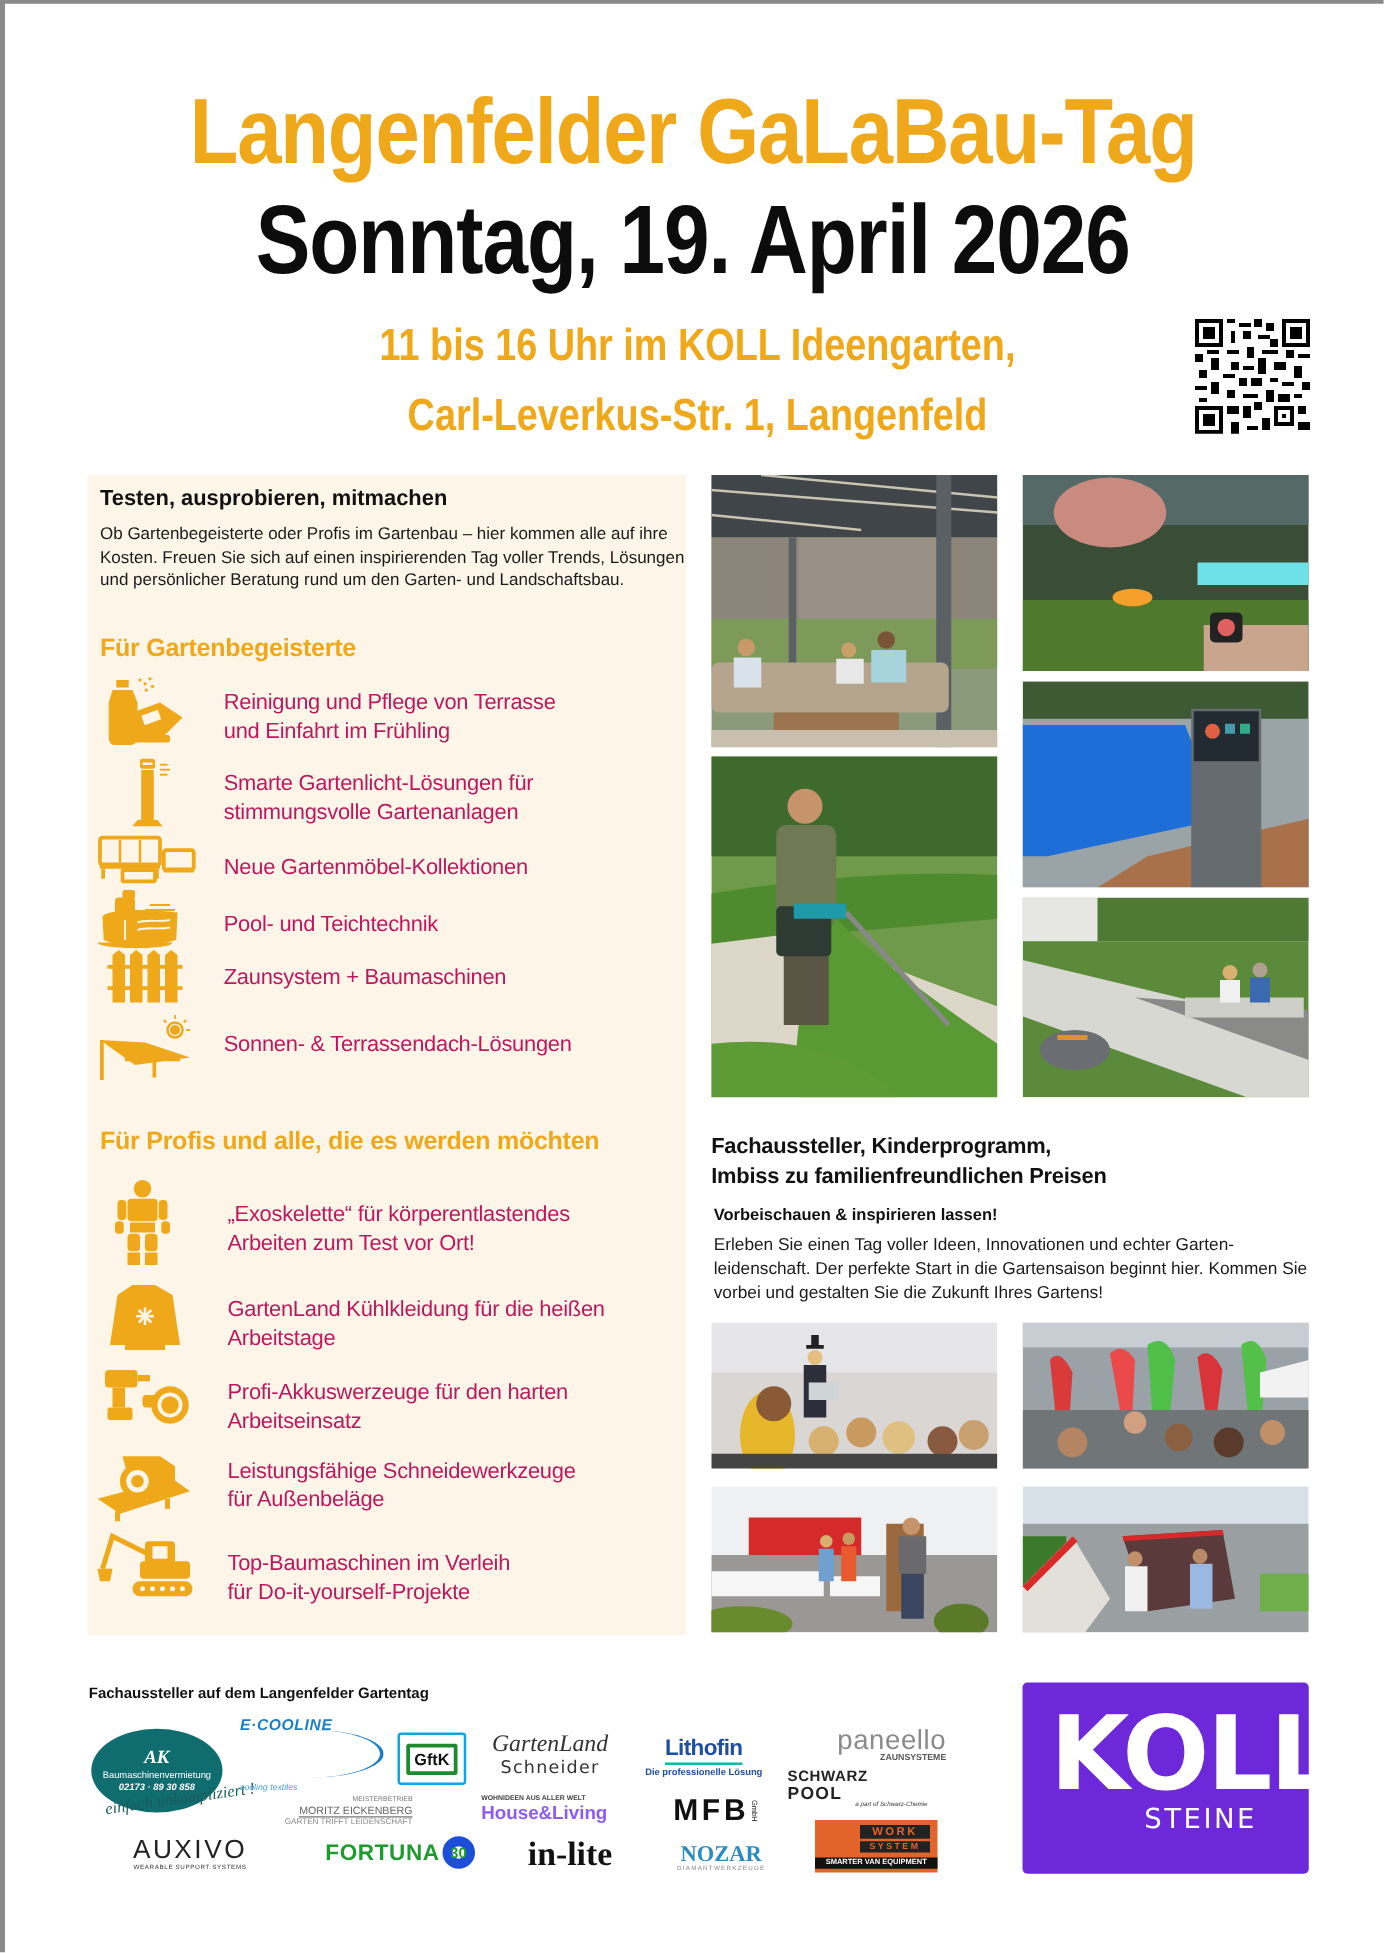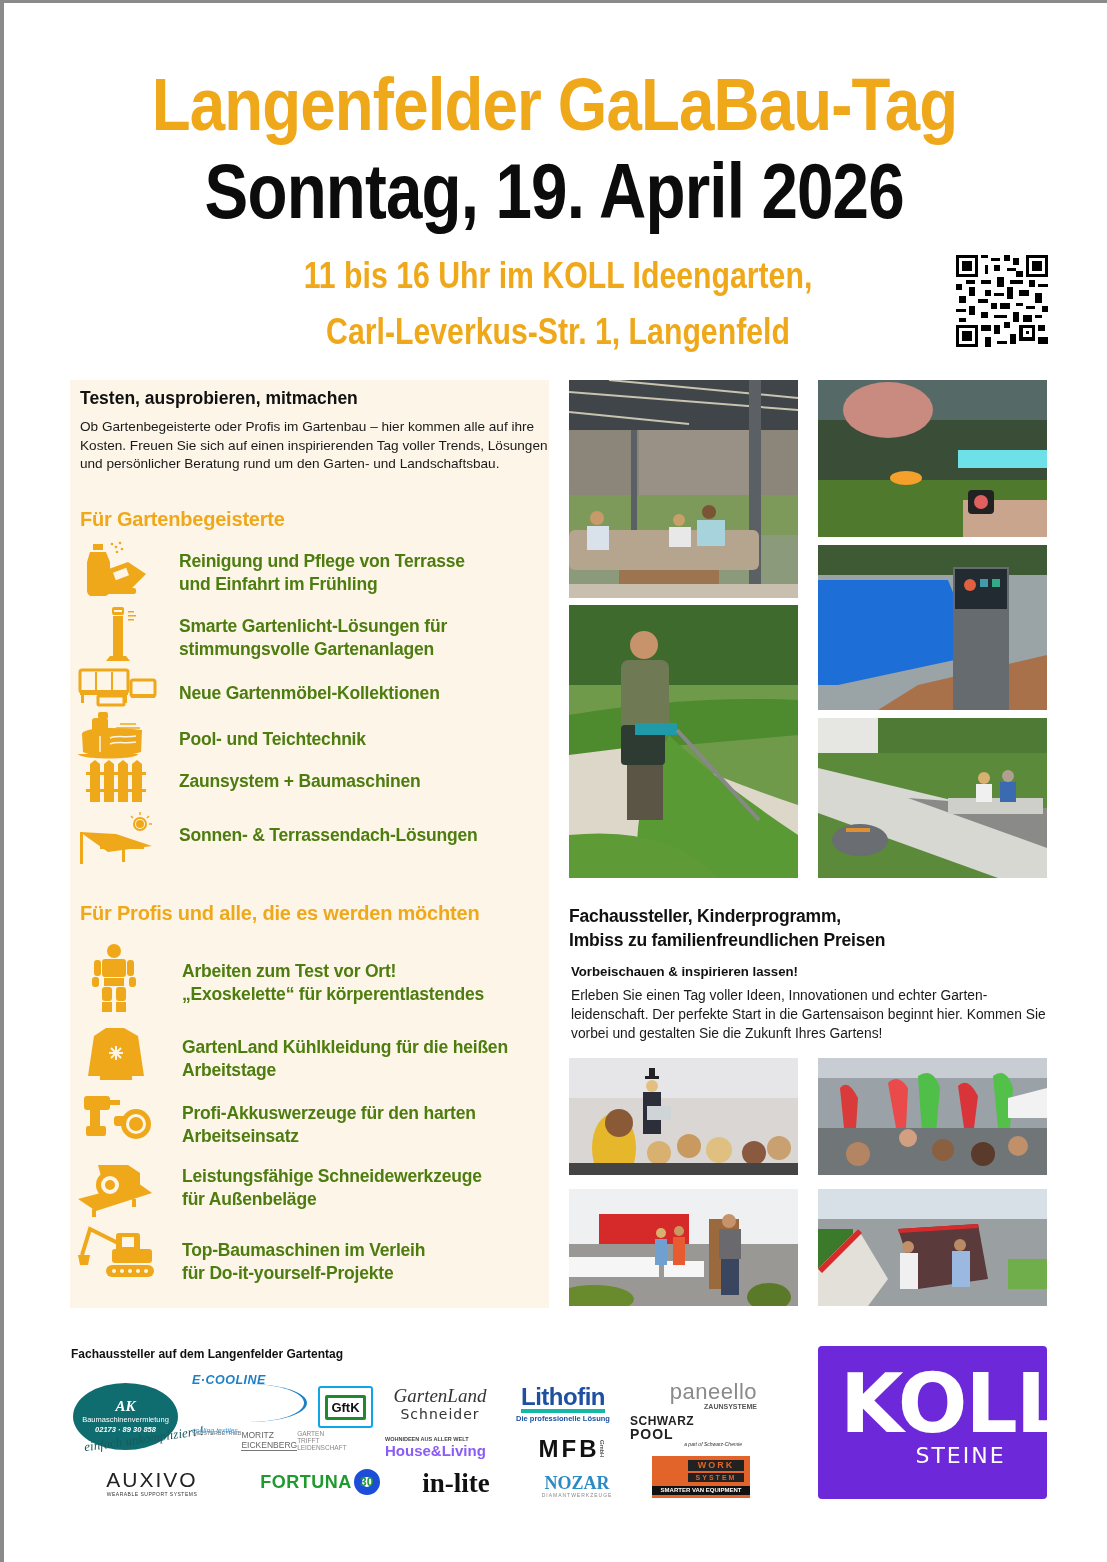--- a/index.html
+++ b/index.html
@@ -31,21 +31,21 @@
   .qr { position: absolute; left: 956px; top: 255px; width: 92px; height: 92px; background: #fff; }
 
   
   .panel { position: absolute; left: 70px; top: 380px; width: 479px; height: 928px; background: #fdf5e8; }
   .intro-title { position: absolute; left: 10px; top: 8px; font-size: 17.5px; font-weight: bold; color: #111; }
   .intro-text { position: absolute; left: 10px; top: 38px; width: 468px; font-size: 13.6px; line-height: 18.5px; color: #1a1a1a; }
   .section-h { position: absolute; left: 10px; font-size: 20px; font-weight: bold; color: #f0a81b; letter-spacing: -0.2px; }
 
   .feat { position: absolute; left: 0; width: 479px; }
   .feat .ico { position: absolute; left: 6px; width: 82px; height: 62px; }
-  .feat .txt { position: absolute; left: 109px; font-size: 17.5px; font-weight: bold; line-height: 23px; color: #4d7c0f; letter-spacing: -0.2px; }
+  .feat .txt { position: absolute; left: 109px; font-size: 17.5px; font-weight: normal; line-height: 23px; color: #be185d; letter-spacing: -0.2px; }
 
   
   .photo { position: absolute; overflow: hidden; }
   .photo svg { width: 100%; height: 100%; display: block; }
 
   .right-heading { position: absolute; left: 569px; top: 904px; font-size: 17.5px; font-weight: bold; line-height: 24px; color: #111; letter-spacing: -0.2px; }
   .right-sub { position: absolute; left: 571px; top: 964px; font-size: 13.2px; font-weight: bold; color: #111; }
   .right-text { position: absolute; left: 571px; top: 987px; width: 486px; font-size: 13.8px; line-height: 18.8px; color: #1a1a1a; }
 
   .exh-title { position: absolute; left: 71px; top: 1347px; font-size: 12px; font-weight: bold; color: #111; }
@@ -278,22 +278,22 @@
           <rect x="12" y="35" width="7" height="10" rx="3"></rect>
           <rect x="49" y="35" width="7" height="10" rx="3"></rect>
           <rect x="24" y="36" width="20" height="8"></rect>
           <rect x="22" y="45" width="10" height="14" rx="3"></rect>
           <rect x="36" y="45" width="10" height="14" rx="3"></rect>
           <rect x="22" y="60" width="10" height="10"></rect>
           <rect x="36" y="60" width="10" height="10"></rect>
         </g>
     </svg>
     <div class="txt" style="top:18px;left:112px">
+      <div>„Exoskelette“ für körperentlastendes</div>
       <div>Arbeiten zum Test vor Ort!</div>
-      <div>„Exoskelette“ für körperentlastendes</div>
     </div>
   </div>
 
   <div class="feat" style="top:644px">
     <svg class="ico" style="top:0;left:8px" viewBox="0 0 82 62">
       <path fill="#f0a81b" d="M28 4h18l14 8 6 40H54V22v34H22V22v30H10l6-40z"></path>
       <g stroke="#fdf5e8" stroke-width="2">
           <line x1="38" y1="22" x2="38" y2="36"></line>
           <line x1="31" y1="29" x2="45" y2="29"></line>
           <line x1="33" y1="24" x2="43" y2="34"></line>
@@ -560,30 +560,30 @@
       <div style="background:#fff;color:#111;font-weight:bold;font-size:13px;padding:2px 3px;">GftK</div>
     </div>
 </div>
 
 <div class="logo" style="left:384px;top:1381px;width:112px;height:46px;flex-direction:column;">
   <div style="font-family:'Liberation Serif',serif;font-style:italic;font-size:19px;color:#333;line-height:20px;">GartenLand</div>
   <div style="font-family:'DejaVu Sans',sans-serif;font-size:14px;color:#333;line-height:16px;letter-spacing:1px;">Schneider</div>
 </div>
 
 <div class="logo" style="left:513px;top:1382px;width:100px;height:46px;flex-direction:column;">
-  <div style="font-size:24px;font-weight:bold;color:#1e4fa0;letter-spacing:-0.5px;line-height:24px;border-bottom:4px solid #14b8a6;">Lithofin</div>
+  <div style="font-size:18px;font-weight:bold;color:#1e4fa0;letter-spacing:-0.5px;line-height:24px;border-bottom:2px solid #14b8a6;">Lithofin</div>
   <div style="font-size:7.5px;font-weight:bold;color:#1e4fa0;line-height:12px;">Die professionelle Lösung</div>
 </div>
 
 <div class="logo" style="left:645px;top:1378px;width:112px;height:34px;flex-direction:column;align-items:flex-end;">
   <div style="font-size:22px;color:#8a8a8a;line-height:22px;letter-spacing:0.5px;">paneello</div>
   <div style="font-size:7px;font-weight:bold;color:#555;">ZAUNSYSTEME</div>
 </div>
 
-<div class="logo" style="left:210px;top:1430px;width:120px;height:38px;flex-direction:row;align-items:flex-start;">
+<div class="logo" style="left:210px;top:1430px;width:120px;height:38px;flex-direction:column;align-items:flex-end;">
   <div style="font-size:5.5px;color:#777;">MEISTERBETRIEB</div>
   <div style="font-size:8.5px;color:#666;border-bottom:1px solid #777;">MORITZ EICKENBERG</div>
   <div style="font-size:6.5px;color:#888;">GARTEN TRIFFT LEIDENSCHAFT</div>
 </div>
 
 <div class="logo" style="left:385px;top:1432px;width:125px;height:30px;flex-direction:column;align-items:flex-start;">
   <div style="font-size:5.5px;font-weight:bold;color:#444;">WOHNIDEEN AUS ALLER WELT</div>
   <div style="font-size:15px;font-weight:bold;color:#8b5cf6;line-height:17px;">House&amp;Living</div>
 </div>
 

